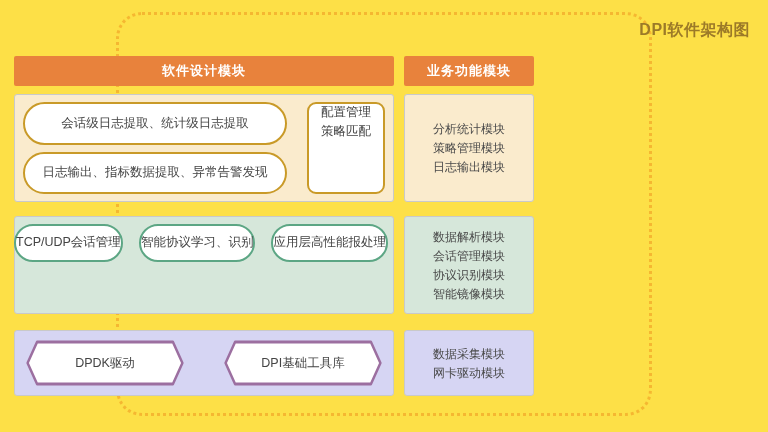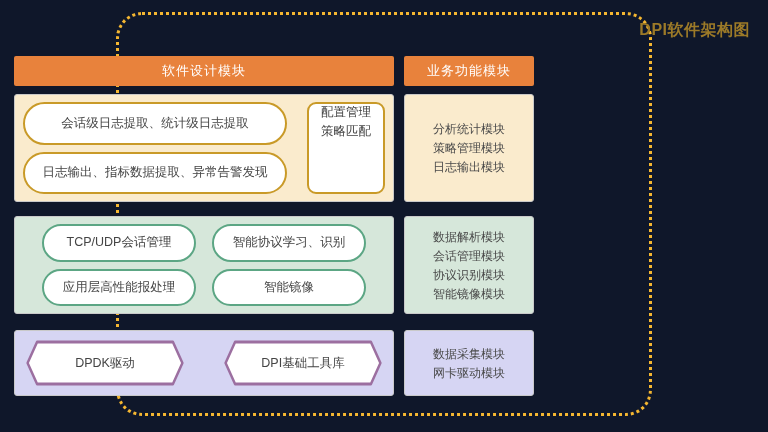--- a/index.html
+++ b/index.html
@@ -11,21 +11,21 @@
     width: 768px;
     height: 432px;
     font-family: "Liberation Sans", "DejaVu Sans", sans-serif;
     overflow: hidden;
   }
 
   #canvas {
     position: relative;
     width: 768px;
     height: 432px;
-    background: #0f172a;
+    background: #fde047;
   }
 
   
   #frame {
     position: absolute;
     left: 116px;
     top: 12px;
     width: 536px;
     height: 404px;
     border: 3px dotted #F5B731;
@@ -62,21 +62,21 @@
     width: 130px;
     box-sizing: border-box;
   }
 
   
   #hdr-row { top: 56px; height: 30px; }
   .hdr {
     background: #E8823C;
     color: #ffffff;
     font-size: 13px;
-    font-weight: normal;
+    font-weight: bold;
     letter-spacing: 1px;
     height: 30px;
     line-height: 30px;
     text-align: center;
     border-radius: 2px;
   }
 
   
   .band-left, .band-right {
     box-sizing: border-box;
@@ -157,24 +157,24 @@
     font-size: 12.5px;
     color: #444444;
     line-height: 17px;
     white-space: nowrap;
   }
 
   
   .r2-inner {
     position: absolute;
     inset: 0;
-    padding: 8px 28px;
+    padding: 8px 0;
     box-sizing: border-box;
     display: grid;
-    grid-template-columns: 1fr 1fr;
+    grid-template-columns: 1fr 1fr 1fr 1fr;
     grid-template-rows: 1fr 1fr;
     column-gap: 16px;
     row-gap: 7px;
     border-radius: 25px;
   }
 
   
   .r3-inner {
     position: absolute;
     inset: 0;

